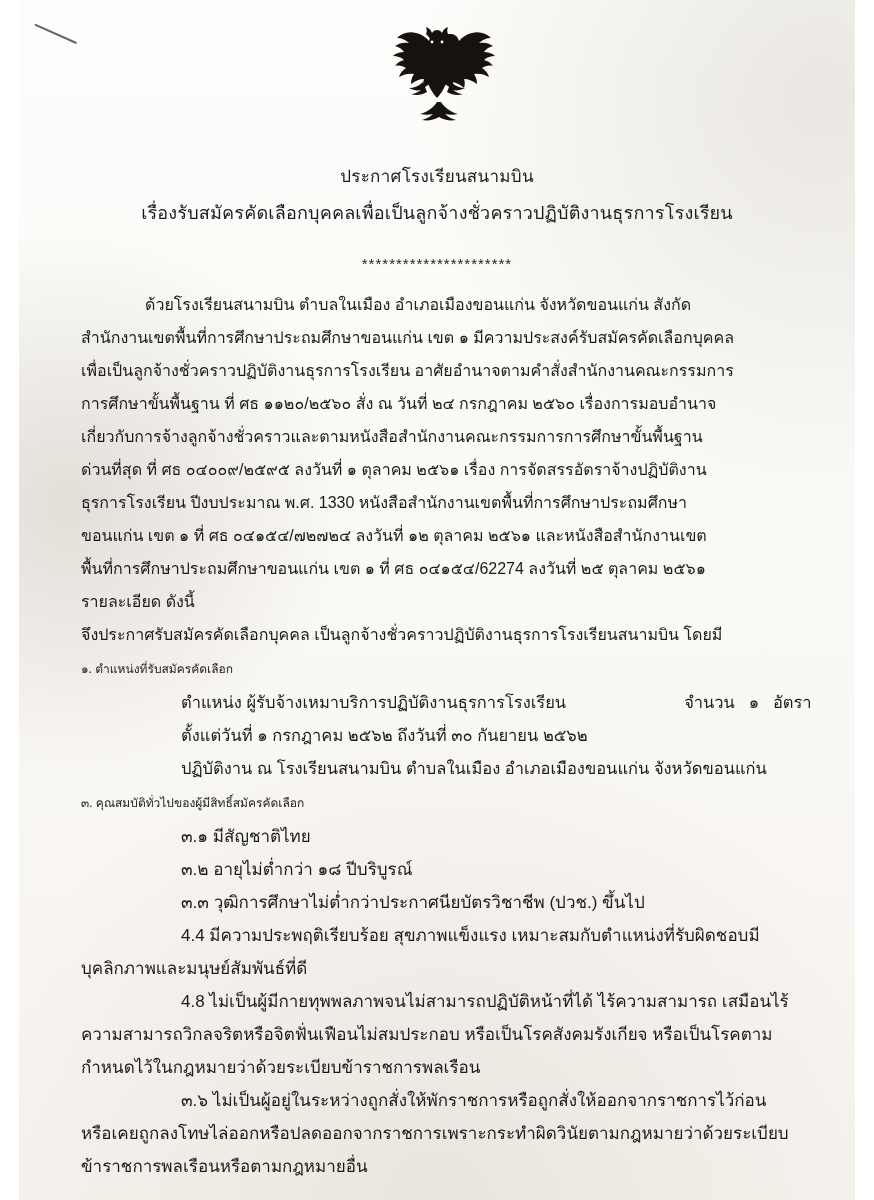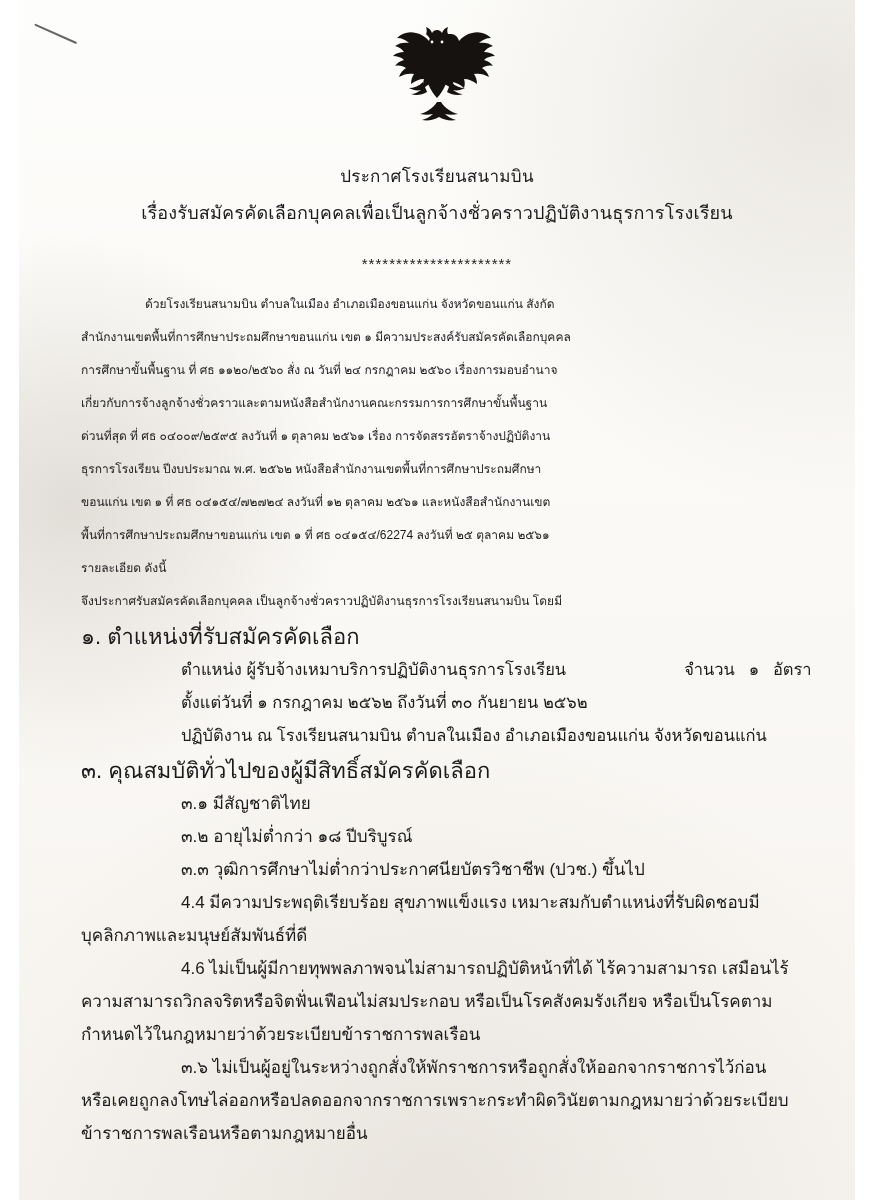--- a/index.html
+++ b/index.html
@@ -80,32 +80,32 @@
 
   .stars {
     text-align: center;
     margin-top: 28px;
     margin-bottom: 16px;
     font-size: 15px;
     letter-spacing: 1px;
   }
 
   p.body {
-    font-size: 12px;
+    font-size: 16px;
     line-height: 33px;
     margin: 0;
     text-align: left;
   }
   .indent {
     display: inline-block;
     width: 64px;
   }
 
   .section-head {
-    font-size: 22px;
+    font-size: 12px;
     line-height: 33px;
     margin: 2px 0 0 0;
   }
   .sub-line {
     font-size: 16.5px;
     line-height: 33px;
     margin: 0;
     padding-left: 100px;
   }
   .sub-line.col {
@@ -167,40 +167,41 @@
       <div class="doc-title">ประกาศโรงเรียนสนามบิน</div>
       <div class="doc-subtitle">
         <span class="lead">เรื่อง</span><span>รับสมัครคัดเลือกบุคคลเพื่อเป็นลูกจ้างชั่วคราวปฏิบัติงานธุรการโรงเรียน</span>
       </div>
     </div>
 
     <div class="stars">**********************</div>
 
     <p class="body"><span class="indent"></span><span>ด้วยโรงเรียนสนามบิน ตำบลในเมือง  อำเภอเมืองขอนแก่น  จังหวัดขอนแก่น สังกัด</span></p>
     <p class="body">สำนักงานเขตพื้นที่การศึกษาประถมศึกษาขอนแก่น เขต ๑ มีความประสงค์รับสมัครคัดเลือกบุคคล</p>
+    <p class="body">เพื่อเป็นลูกจ้างชั่วคราวปฏิบัติงานธุรการโรงเรียน   อาศัยอำนาจตามคำสั่งสำนักงานคณะกรรมการ</p>
     <p class="body">การศึกษาขั้นพื้นฐาน ที่ ศธ ๑๑๒๐/๒๕๖๐ สั่ง ณ วันที่ ๒๔ กรกฎาคม ๒๕๖๐  เรื่องการมอบอำนาจ</p>
     <p class="body">เกี่ยวกับการจ้างลูกจ้างชั่วคราวและตามหนังสือสำนักงานคณะกรรมการการศึกษาขั้นพื้นฐาน</p>
     <p class="body">ด่วนที่สุด ที่ ศธ ๐๔๐๐๙/๒๕๙๕  ลงวันที่ ๑ ตุลาคม ๒๕๖๑  เรื่อง การจัดสรรอัตราจ้างปฏิบัติงาน</p>
-    <p class="body">ธุรการโรงเรียน ปีงบประมาณ พ.ศ. ๒๕๖๒ หนังสือสำนักงานเขตพื้นที่การศึกษาประถมศึกษา</p>
+    <p class="body">ธุรการโรงเรียน ปีงบประมาณ พ.ศ. 1330 หนังสือสำนักงานเขตพื้นที่การศึกษาประถมศึกษา</p>
     <p class="body">ขอนแก่น เขต ๑ ที่ ศธ ๐๔๑๕๔/๗๒๗๒๔   ลงวันที่ ๑๒ ตุลาคม ๒๕๖๑ และหนังสือสำนักงานเขต</p>
     <p class="body">พื้นที่การศึกษาประถมศึกษาขอนแก่น เขต ๑ ที่ ศธ ๐๔๑๕๔/62274 ลงวันที่ ๒๕ ตุลาคม ๒๕๖๑</p>
     <p class="body">รายละเอียด ดังนี้</p>
     <p class="body">จึงประกาศรับสมัครคัดเลือกบุคคล เป็นลูกจ้างชั่วคราวปฏิบัติงานธุรการโรงเรียนสนามบิน โดยมี</p>
 
     <p class="section-head">๑. ตำแหน่งที่รับสมัครคัดเลือก</p>
     <div class="sub-line col">
       <span class="txt">ตำแหน่ง ผู้รับจ้างเหมาบริการปฏิบัติงานธุรการโรงเรียน</span>
       <span class="qty">จำนวน   ๑   อัตรา</span>
     </div>
 
     <p class="sub-line">ตั้งแต่วันที่ ๑ กรกฎาคม ๒๕๖๒ ถึงวันที่ ๓๐ กันยายน ๒๕๖๒</p>
     <p class="sub-line">ปฏิบัติงาน ณ โรงเรียนสนามบิน ตำบลในเมือง  อำเภอเมืองขอนแก่น  จังหวัดขอนแก่น</p>
 
     <p class="section-head">๓. คุณสมบัติทั่วไปของผู้มีสิทธิ์สมัครคัดเลือก</p>
     <p class="sub-item">๓.๑ มีสัญชาติไทย</p>
     <p class="sub-item">๓.๒ อายุไม่ต่ำกว่า ๑๘ ปีบริบูรณ์</p>
     <p class="sub-item">๓.๓ วุฒิการศึกษาไม่ต่ำกว่าประกาศนียบัตรวิชาชีพ (ปวช.) ขึ้นไป</p>
     <p class="sub-item hang">4.4    มีความประพฤติเรียบร้อย สุขภาพแข็งแรง เหมาะสมกับตำแหน่งที่รับผิดชอบมีบุคลิกภาพและมนุษย์สัมพันธ์ที่ดี</p>
-    <p class="sub-item hang2">4.6   ไม่เป็นผู้มีกายทุพพลภาพจนไม่สามารถปฏิบัติหน้าที่ได้ ไร้ความสามารถ เสมือนไร้ความสามารถวิกลจริตหรือจิตฟั่นเฟือนไม่สมประกอบ หรือเป็นโรคสังคมรังเกียจ หรือเป็นโรคตามกำหนดไว้ในกฎหมายว่าด้วยระเบียบข้าราชการพลเรือน</p>
+    <p class="sub-item hang2">4.8   ไม่เป็นผู้มีกายทุพพลภาพจนไม่สามารถปฏิบัติหน้าที่ได้ ไร้ความสามารถ เสมือนไร้ความสามารถวิกลจริตหรือจิตฟั่นเฟือนไม่สมประกอบ หรือเป็นโรคสังคมรังเกียจ หรือเป็นโรคตามกำหนดไว้ในกฎหมายว่าด้วยระเบียบข้าราชการพลเรือน</p>
     <p class="sub-item hang2">๓.๖ ไม่เป็นผู้อยู่ในระหว่างถูกสั่งให้พักราชการหรือถูกสั่งให้ออกจากราชการไว้ก่อน หรือเคยถูกลงโทษไล่ออกหรือปลดออกจากราชการเพราะกระทำผิดวินัยตามกฎหมายว่าด้วยระเบียบข้าราชการพลเรือนหรือตามกฎหมายอื่น</p>
 
   </div>
 </div>
 
 </body></html>

